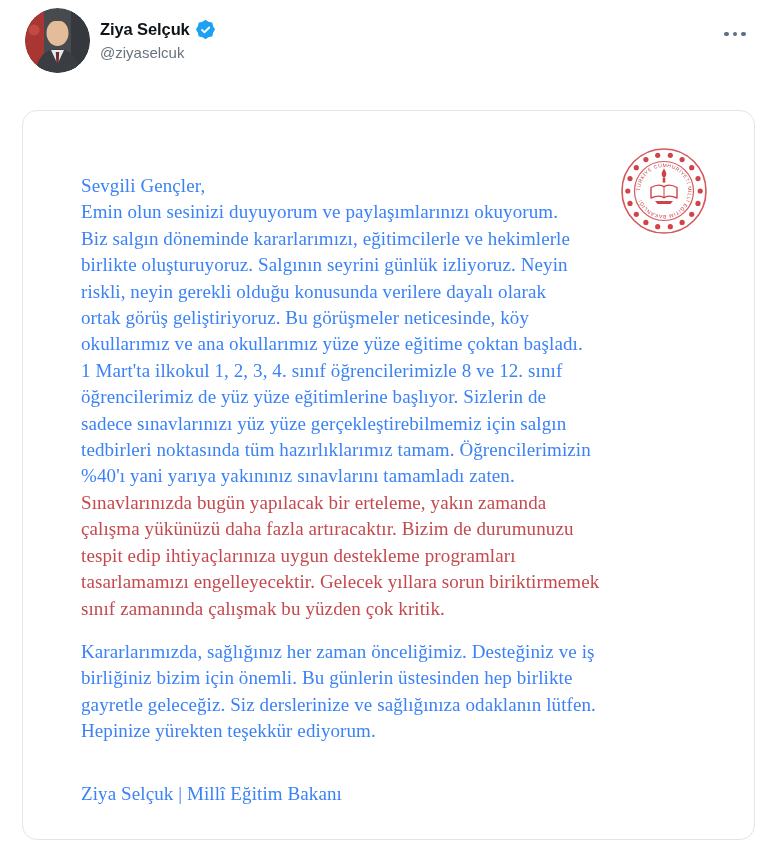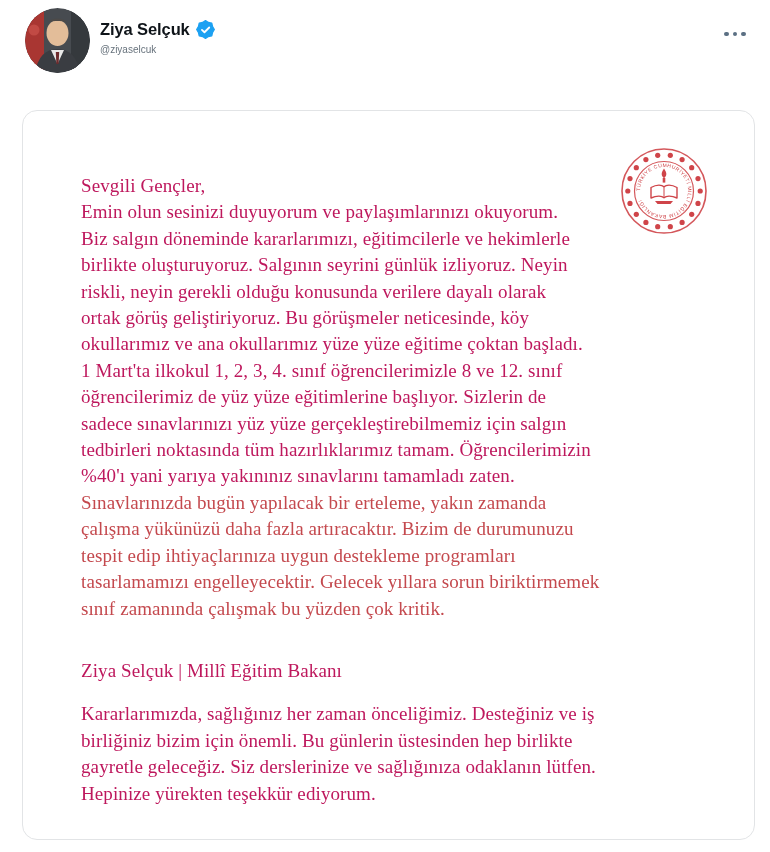--- a/index.html
+++ b/index.html
@@ -22,21 +22,21 @@
     position: absolute; left: 100px; top: 20px;
     display: flex; align-items: flex-end; gap: 6px;
   }
   .author-name {
     font-size: 16.5px; font-weight: bold; color: #0f1419;
     letter-spacing: -0.1px; cursor: pointer;
   }
   .verified { width: 19px; height: 19px; display: inline-block; }
   .handle {
     position: absolute; left: 100px; top: 44px;
-    font-size: 10px; color: #68737d; cursor: pointer;
+    font-size: 15px; color: #68737d; cursor: pointer;
   }
   .more-btn {
     position: absolute; right: 17px; top: 24px;
     width: 36px; height: 20px;
     display: flex; align-items: center; justify-content: center; gap: 4px;
     cursor: pointer; border-radius: 12px;
   }
   .more-btn span { width: 4.5px; height: 4.5px; border-radius: 50%; background: #5b7083; }
 
   
@@ -49,21 +49,21 @@
     cursor: pointer;
   }
   .seal { position: absolute; top: 36px; right: 46px; width: 88px; height: 88px; }
 
   .letter-text {
     position: absolute; left: 58px; top: 62px; right: 36px;
   }
   .para {
     font-family: "Liberation Serif", serif;
     font-size: 19px; line-height: 26.4px;
-    color: #be185d;
+    color: #3b82f6;
     white-space: pre-line;
     letter-spacing: 0.1px;
   }
   .para-red { color: #c4494e; }
   .para-closing { margin-top: 17px; }
   .para-signature { margin-top: 36px; }
 </style>
 </head>
 <body>
 
@@ -156,19 +156,19 @@
 1 Mart'ta ilkokul 1, 2, 3, 4. sınıf öğrencilerimizle 8 ve 12. sınıf
 öğrencilerimiz de yüz yüze eğitimlerine başlıyor. Sizlerin de
 sadece sınavlarınızı yüz yüze gerçekleştirebilmemiz için salgın
 tedbirleri noktasında tüm hazırlıklarımız tamam. Öğrencilerimizin
 %40'ı yani yarıya yakınınız sınavlarını tamamladı zaten.</div>
     <div class="para para-red">Sınavlarınızda bugün yapılacak bir erteleme, yakın zamanda
 çalışma yükünüzü daha fazla artıracaktır. Bizim de durumunuzu
 tespit edip ihtiyaçlarınıza uygun destekleme programları
 tasarlamamızı engelleyecektir. Gelecek yıllara sorun biriktirmemek
 sınıf zamanında çalışmak bu yüzden çok kritik.</div>
-    <div class="para para-signature">Ziya Selçuk | Millî Eğitim Bakanı</div>
     <div class="para para-closing">Kararlarımızda, sağlığınız her zaman önceliğimiz. Desteğiniz ve iş
 birliğiniz bizim için önemli. Bu günlerin üstesinden hep birlikte
 gayretle geleceğiz. Siz derslerinize ve sağlığınıza odaklanın lütfen.
 Hepinize yürekten teşekkür ediyorum.</div>
+    <div class="para para-signature">Ziya Selçuk | Millî Eğitim Bakanı</div>
   </div>
 </div>
 
 </body></html>

